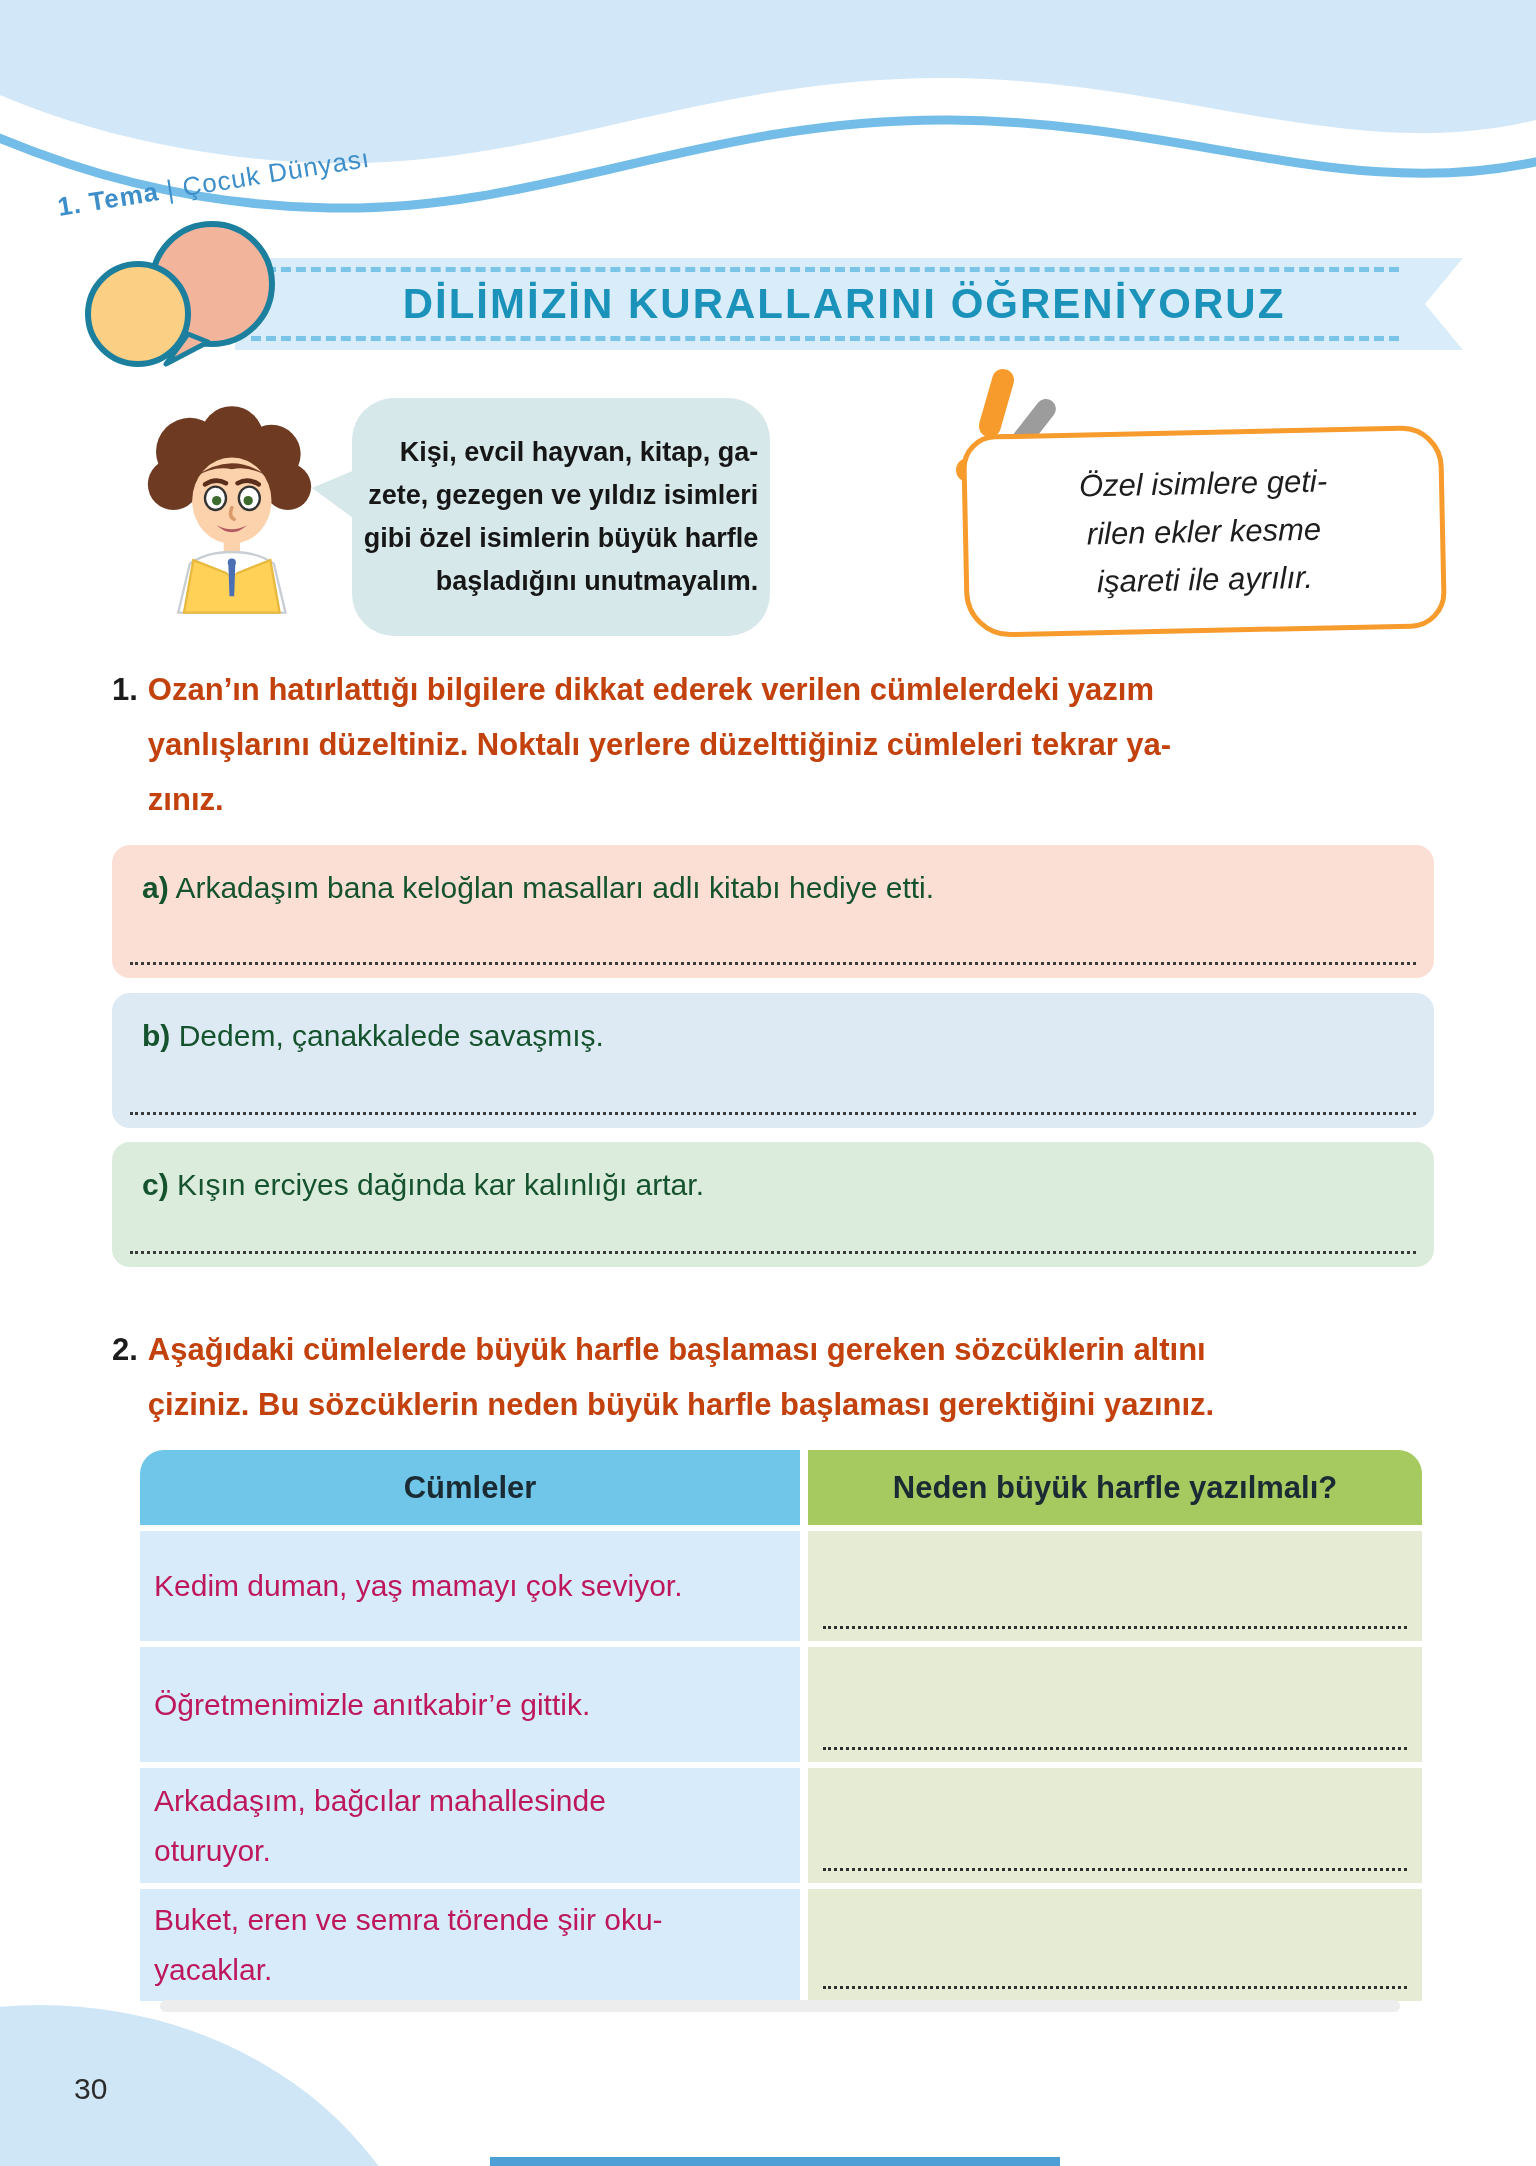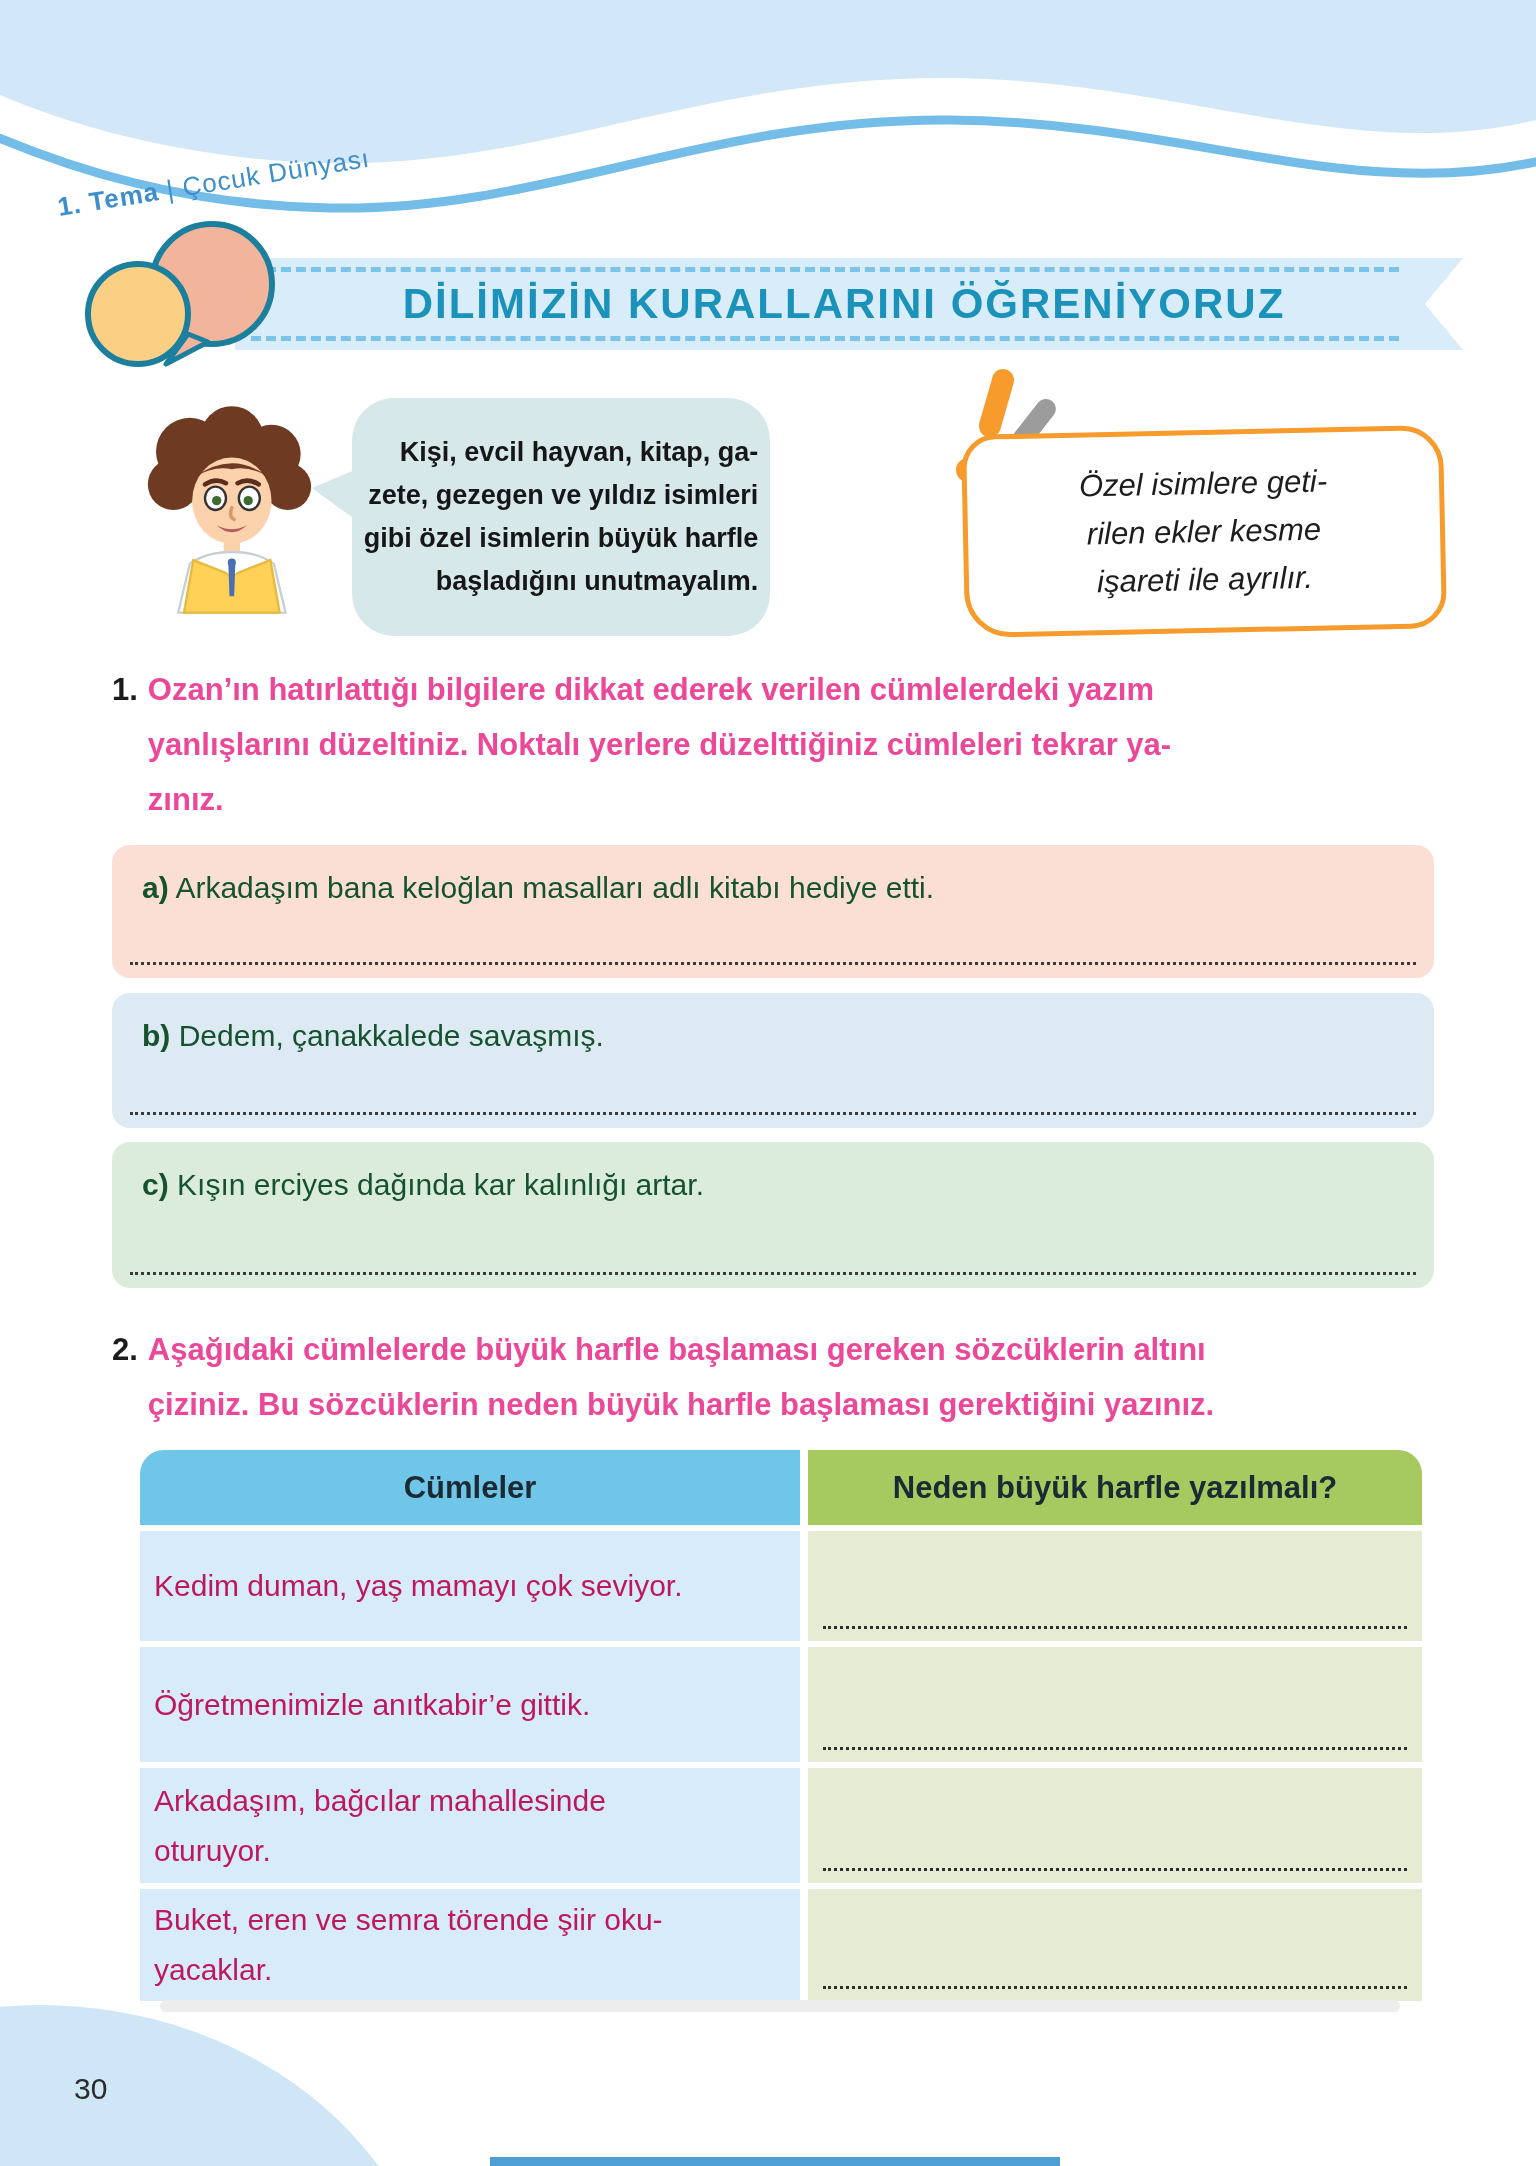--- a/index.html
+++ b/index.html
@@ -33,27 +33,27 @@
   .note-box { position:absolute; left:963px; top:430px; width:482px; height:203px; background:#ffffff;
     border:5px solid #f79b2c; border-radius:34px 42px 36px 46px; transform:rotate(-1.2deg);
     display:flex; align-items:center; justify-content:center; }
   .note-text { font-size:31px; font-style:italic; color:#1d1d1d; text-align:center; line-height:48px; }
   .excl { position:absolute; left:920px; top:362px; }
 
   
   .question { position:absolute; left:112px; width:1330px; display:flex; gap:10px; }
   .q1 { top:662px; } .q2 { top:1322px; }
   .q-num { font-size:31px; font-weight:700; color:#1c1c1c; line-height:55px; }
-  .q-text { font-size:31px; font-weight:700; color:#ec4899; line-height:55px; }
+  .q-text { font-size:31px; font-weight:700; color:#c2410c; line-height:55px; }
 
   
   .abox { position:absolute; left:112px; width:1322px; border-radius:18px; }
   .abox-a { top:845px; height:133px; background:#fbdfd5; }
   .abox-b { top:993px; height:135px; background:#dde9f3; }
-  .abox-c { top:1142px; height:146px; background:#dcecdc; }
+  .abox-c { top:1142px; height:125px; background:#dcecdc; }
   .abox-sentence { padding:26px 26px 0 30px; font-size:30px; color:#14532d; }
   .abox-sentence b { font-weight:700; }
   .abox-line { position:absolute; left:18px; right:18px; bottom:13px; height:0; border-bottom:3px dotted #3a3a3a; }
 
   
   .tbl { position:absolute; left:140px; top:1450px; width:1282px; display:grid;
     grid-template-columns:660px 614px; column-gap:8px;
     grid-template-rows:75px 110px 115px 115px 112px; row-gap:6px; }
   .tbl-shadow { position:absolute; left:160px; top:2000px; width:1240px; height:12px; background:#ededed; border-radius:8px; }
   .th { display:flex; align-items:center; justify-content:center; font-size:31px; font-weight:700; color:#1b2b33; }

